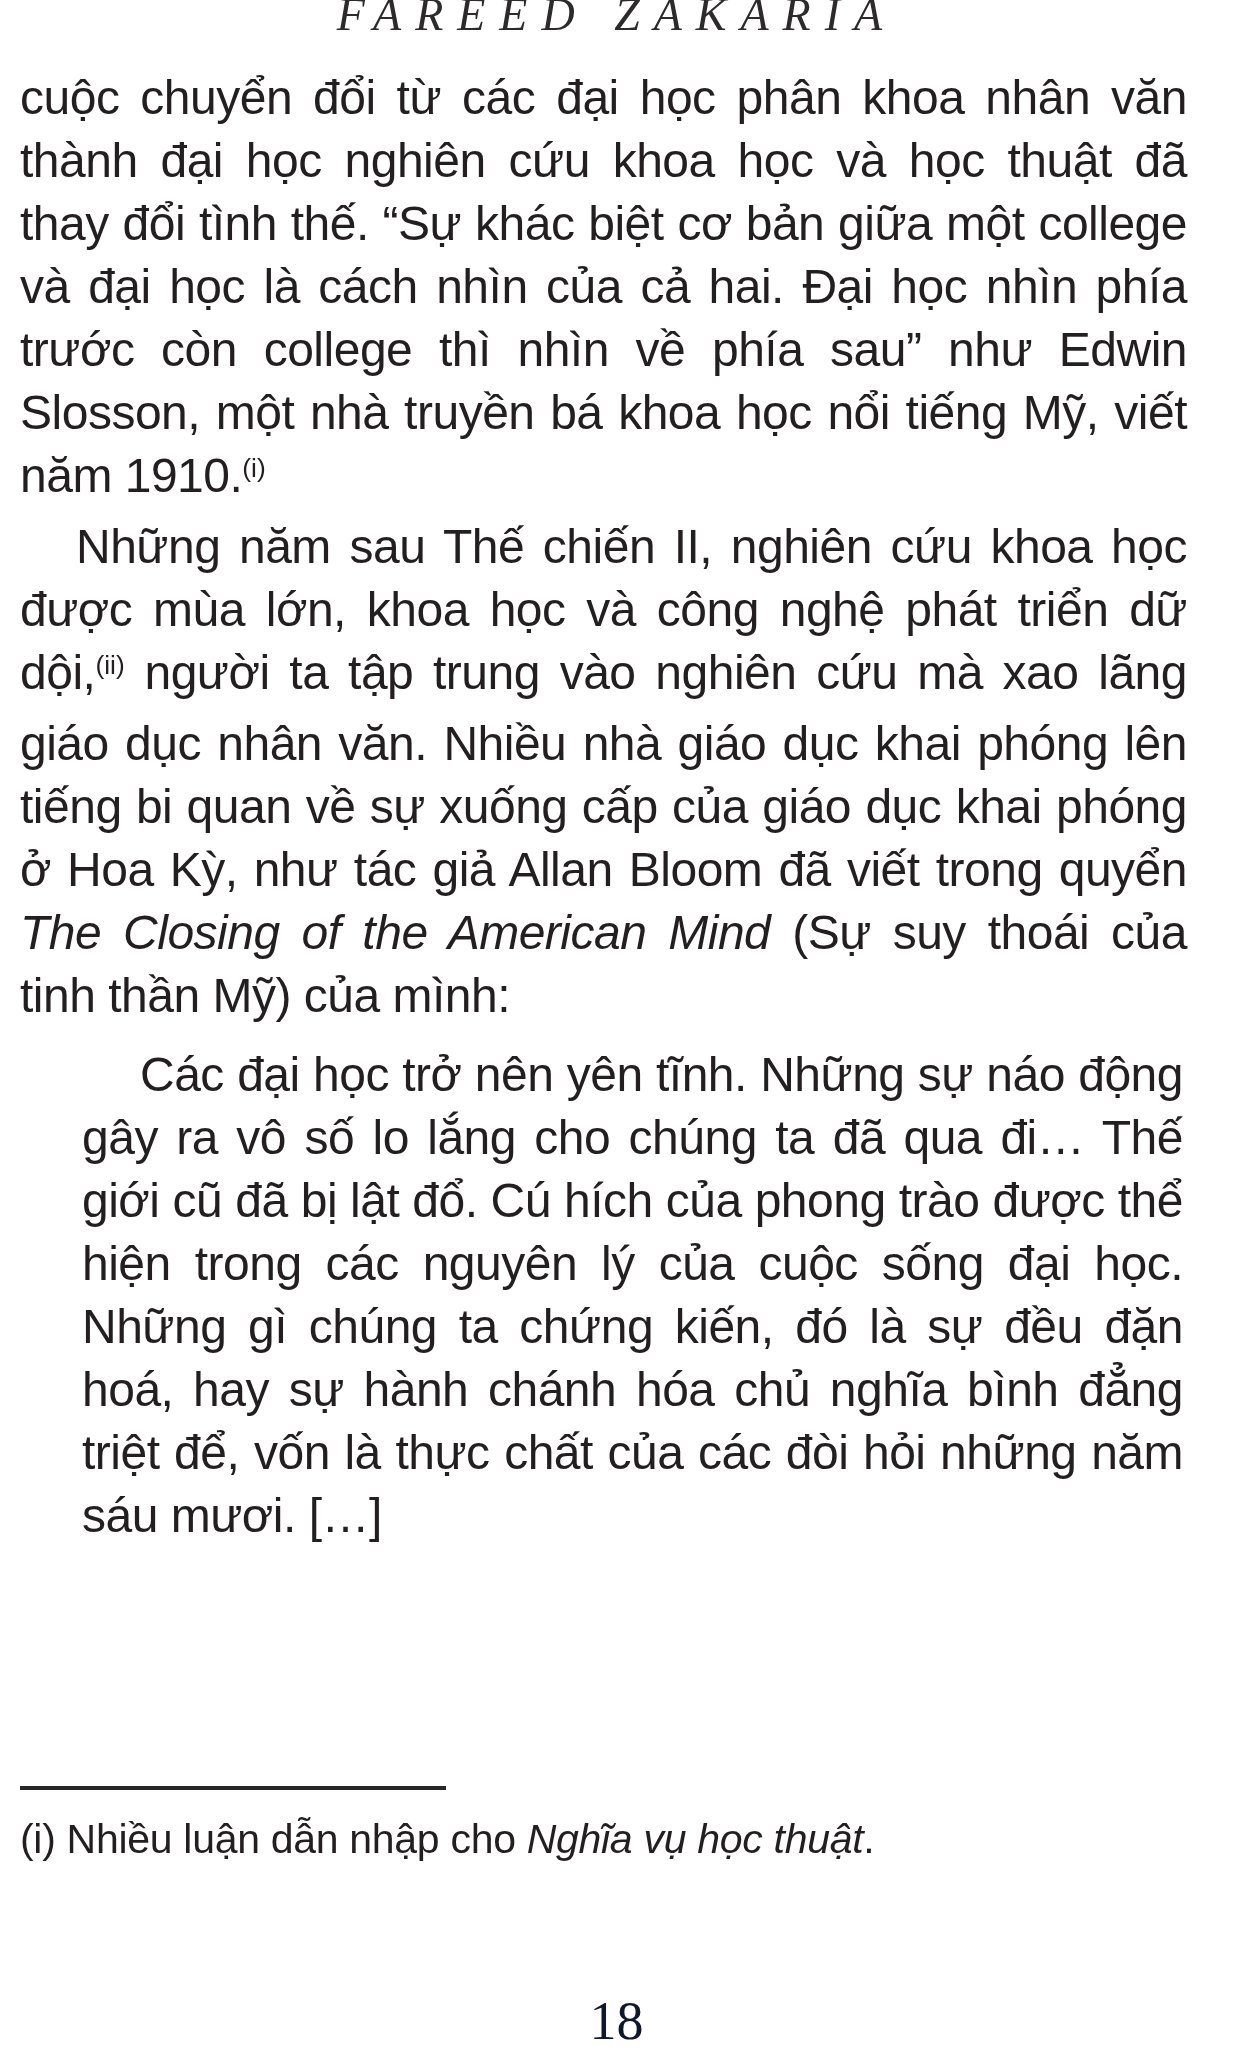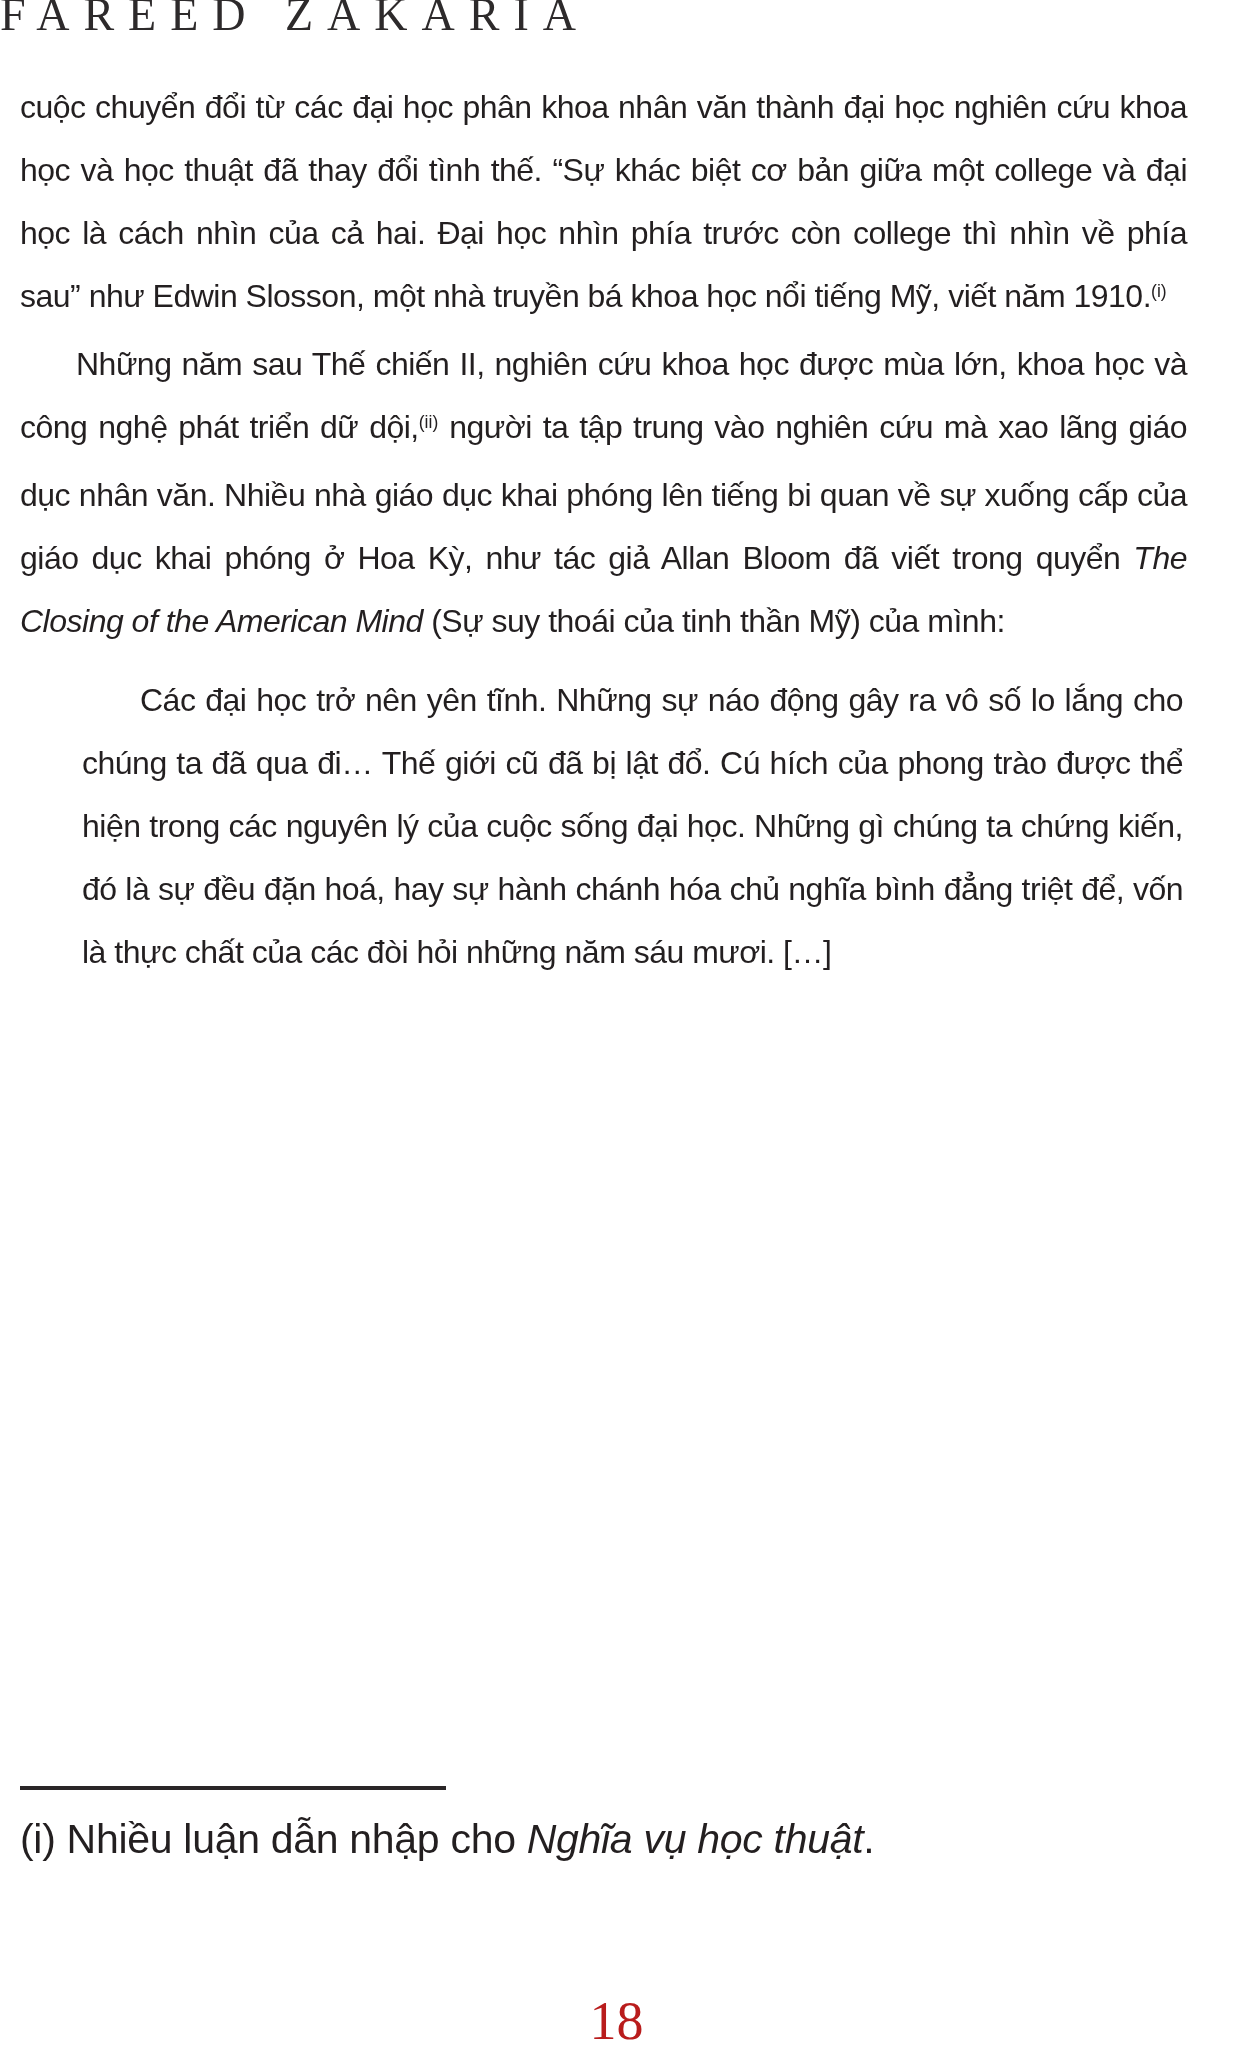--- a/index.html
+++ b/index.html
@@ -18,38 +18,40 @@
     overflow: hidden;
   }
   
   .running-head {
     position: absolute;
     top: 0;
     left: 0;
     right: 0;
     height: 44px;
     overflow: hidden;
+    text-align: center;
+    font-style: italic;
   }
   .running-head .inner {
     display: inline-block;
     margin-top: -10px;
     font-family: "Liberation Serif", serif;
     font-weight: normal;
     font-size: 46px;
     line-height: 1.1;
     letter-spacing: 14px;
     color: #2d2a2b;
   }
   
   .text-block {
     position: absolute;
-    top: 76px;
+    top: 66px;
     left: 20px;
     right: 46px;
-    font-size: 32px;
+    font-size: 48px;
     line-height: 63px;
     letter-spacing: -0.5px;
     text-align: justify;
   }
   .para {
     margin: 0;
   }
   .para.indented {
     text-indent: 56px;
   }
@@ -88,21 +90,21 @@
   }
   .page-number {
     position: absolute;
     top: 1994px;
     left: 0;
     right: 0;
     text-align: center;
     font-family: "Liberation Serif", serif;
     font-size: 54px;
     line-height: 1;
-    color: #b91c1c;
+    color: #0f172a;
   }
 </style>
 </head>
 <body>
 
 <div class="page">
 
   <div class="running-head">
     <span class="inner">FAREED ZAKARIA</span>
   </div>

